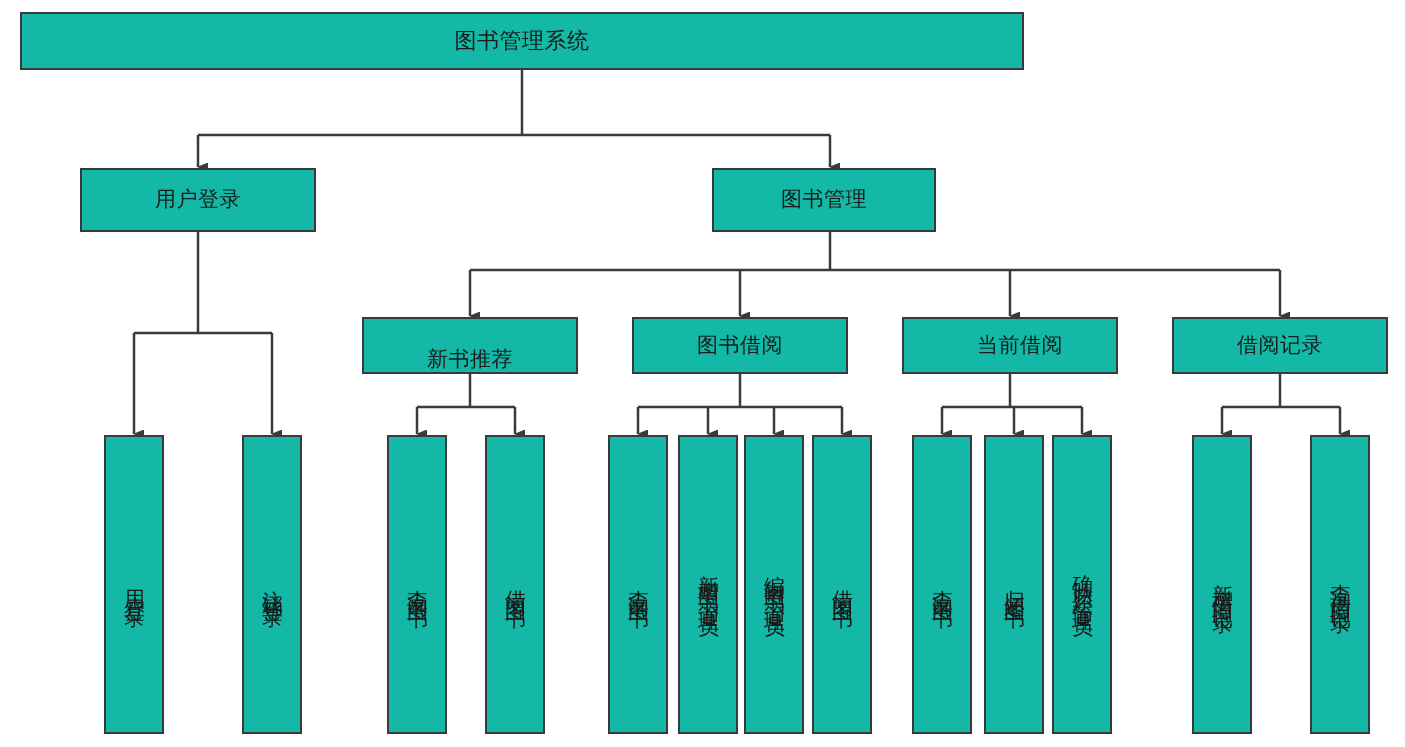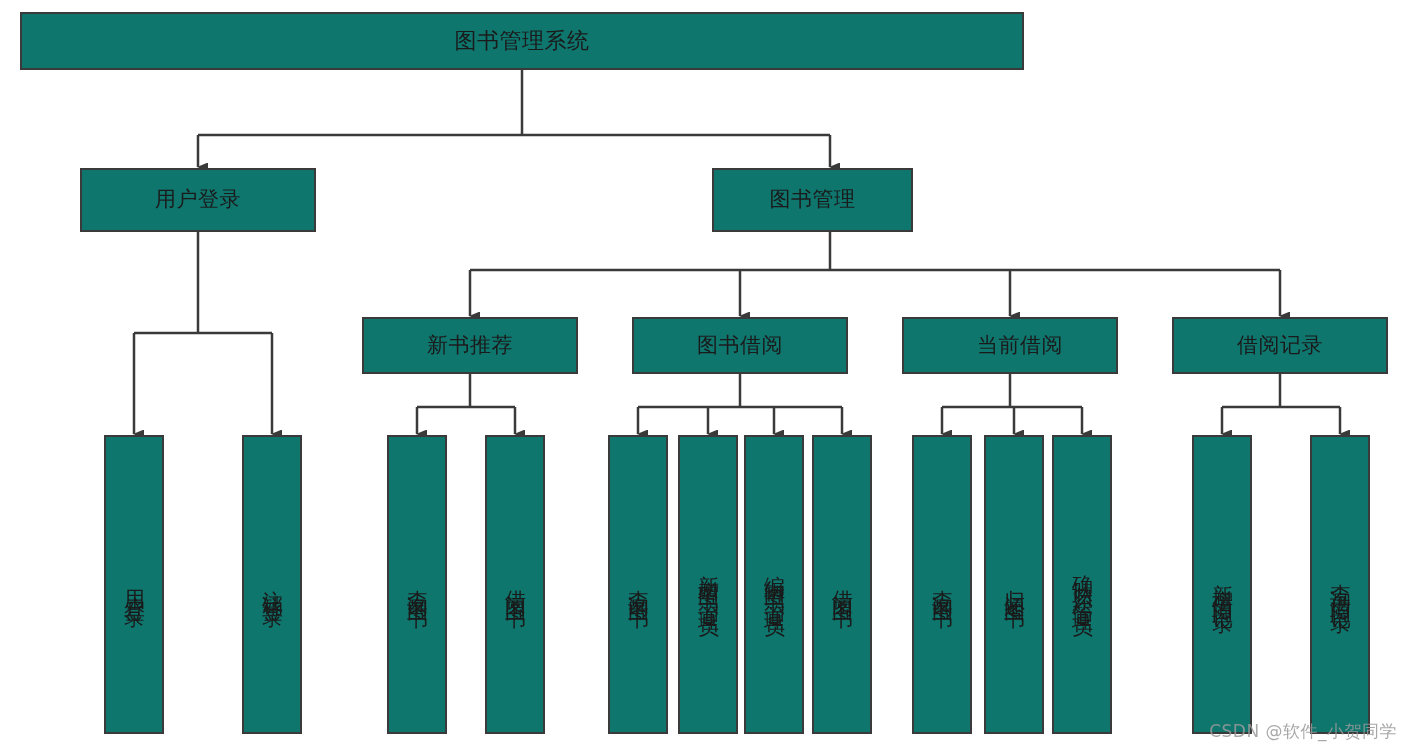--- a/index.html
+++ b/index.html
@@ -13,21 +13,21 @@
   #canvas {
     position: relative;
     width: 1405px;
     height: 747px;
     background: #ffffff;
     overflow: hidden;
   }
   .node {
     position: absolute;
     box-sizing: border-box;
-    background: #0f766e;
+    background: #14b8a6;
     border: 2.5px solid #3a3a3a;
     display: flex;
     align-items: center;
     justify-content: center;
     color: #1a1a1a;
   }
   .node-label {
     display: block;
     text-align: center;
     line-height: 1.12;
@@ -121,24 +121,24 @@
       </g>
   </svg>
 
   <div id="nodes-layer">
       <div class="node horizontal root" style="left: 20px; top: 12px; width: 1004px; height: 58px;">
         <span class="node-label">图书管理系统</span>
       </div>
       <div class="node horizontal level2" style="left: 80px; top: 168px; width: 236px; height: 64px;">
         <span class="node-label">用户登录</span>
       </div>
-      <div class="node horizontal level2" style="left: 712px; top: 168px; width: 201px; height: 64px;">
+      <div class="node horizontal level2" style="left: 712px; top: 168px; width: 224px; height: 64px;">
         <span class="node-label">图书管理</span>
       </div>
-      <div class="node horizontal level3" style="left: 362px; top: 317px; width: 216px; height: 57px;">
+      <div class="node horizontal level3" style="left: 362px; top: 317px; width: 216px; height: 57px; align-items: flex-end;">
         <span class="node-label">新书推荐</span>
       </div>
       <div class="node horizontal level3" style="left: 632px; top: 317px; width: 216px; height: 57px; justify-content: center;">
         <span class="node-label">图书借阅</span>
       </div>
       <div class="node horizontal level3" style="left: 902px; top: 317px; width: 216px; height: 57px; padding-left: 20px;">
         <span class="node-label">当前借阅</span>
       </div>
       <div class="node horizontal level3" style="left: 1172px; top: 317px; width: 216px; height: 57px;">
         <span class="node-label">借阅记录</span>
@@ -177,14 +177,13 @@
         <span class="node-label">确认归还（管理员）</span>
       </div>
       <div class="node vertical leaf" style="left: 1192px; top: 435px; width: 60px; height: 299px;">
         <span class="node-label">新增借阅记录</span>
       </div>
       <div class="node vertical leaf" style="left: 1310px; top: 435px; width: 60px; height: 299px;">
         <span class="node-label">查询借阅记录</span>
       </div>
     </div>
 
-  <div id="watermark">CSDN @软件_小贺同学</div>
 </div>
 
 </body></html>

